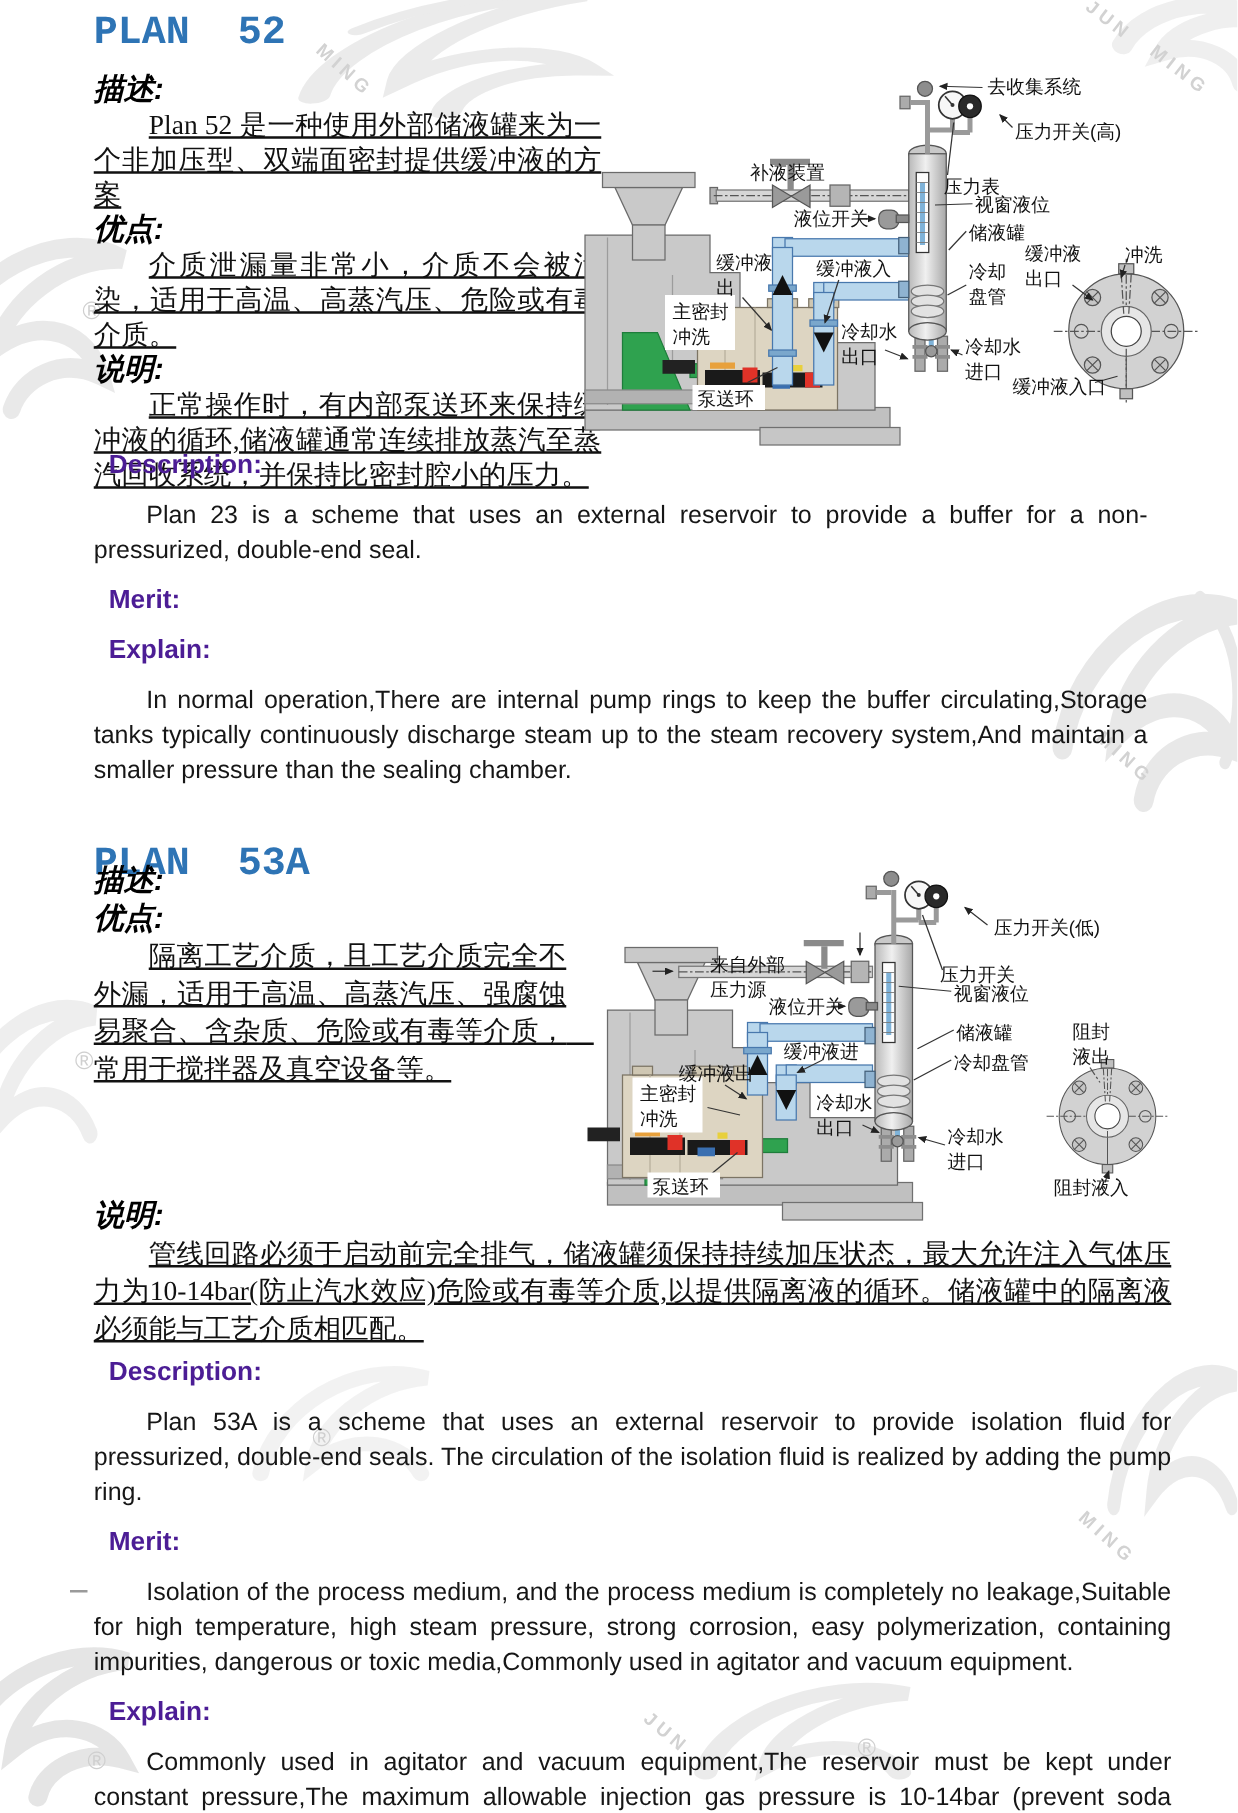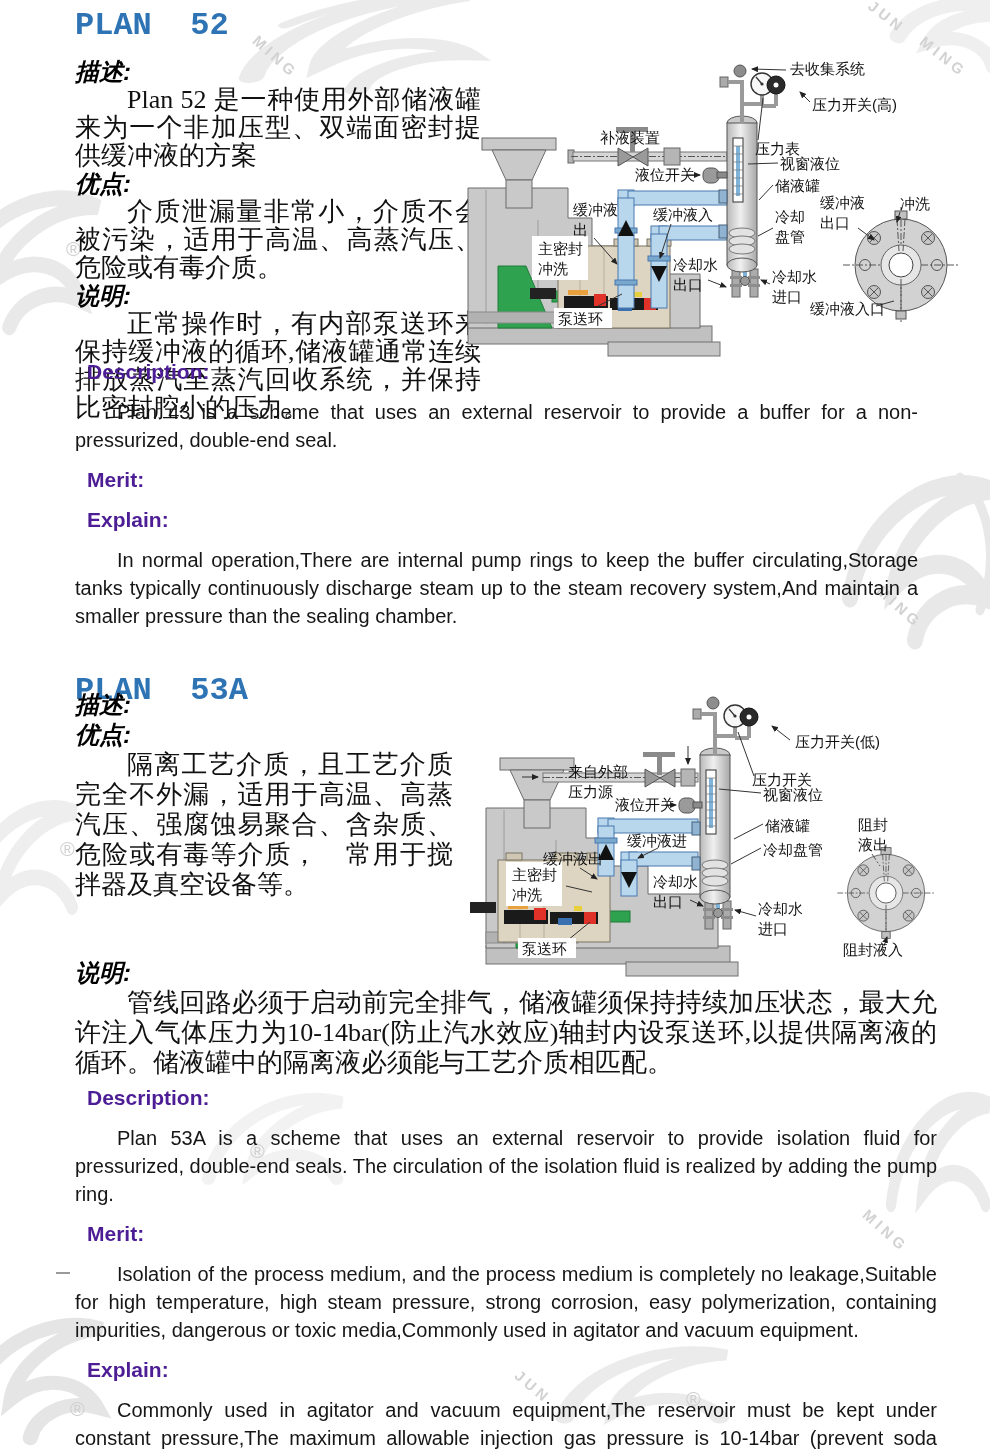--- a/index.html
+++ b/index.html
@@ -11,22 +11,22 @@
            color:#d2d2d2;letter-spacing:4px;font-size:15px;pointer-events:none;}
   .wm-reg{position:absolute;z-index:0;font-size:20px;color:#cfcfcf;pointer-events:none;
           font-family:"Liberation Sans",sans-serif;}
   .stray{position:absolute;z-index:1;background:#9a9a9a;}
   
   .abs{position:absolute;z-index:2;}
   .plan-title{font-family:"Liberation Mono",monospace;font-weight:700;font-size:32px;
               color:#2e74b5;white-space:pre;line-height:36px;}
   .zh h2{margin:0;font-size:24px;font-weight:700;color:#000;line-height:inherit;
          font-family:"Liberation Sans",sans-serif;font-style:italic;}
-  .zh p{margin:0;font-size:26px;text-align:justify;text-indent:2em;color:#111;
-        font-family:"Liberation Serif","DejaVu Serif",serif;line-height:inherit;}
+  .zh p{margin:0;font-size:22px;text-align:justify;text-indent:2em;color:#111;
+        font-family:"Liberation Serif","DejaVu Serif",serif;line-height:inherit;text-decoration:underline;}
   .zh{line-height:28px;}
   .zh.wide{line-height:30px;}
   .en h3{margin:12px;font-size:21px;font-weight:700;color:#4c1d95;line-height:28px;}
   .en p{margin:0;font-size:20px;line-height:28px;text-align:justify;text-indent:42px;color:#161616;}
   
   svg{overflow:visible;}
   .dlabel{font-size:15px;fill:#111;font-family:"Liberation Sans",sans-serif;}
   .leader{stroke:#333;stroke-width:1;fill:none;}
   .dash{stroke:#555;stroke-width:1;fill:none;stroke-dasharray:7 2 2 2;}
   .whitebox{fill:#fff;stroke:none;}
@@ -285,21 +285,21 @@
       <text x="90" y="296" class="dlabel">泵送环</text>
       <text x="352" y="180" class="dlabel">缓冲液</text>
       <text x="352" y="200" class="dlabel">出口</text>
       <text x="432" y="181" class="dlabel">冲洗</text>
       <text x="342" y="286" class="dlabel">缓冲液入口</text>
     </g>
   </svg>
 
   <div class="abs en" style="left:75px;top:346px;width:843px">
     <h3>Description:</h3>
-    <p>Plan 43 is a scheme that uses an external reservoir to provide a buffer for a non-pressurized, double-end seal.</p>
+    <p>Plan 23 is a scheme that uses an external reservoir to provide a buffer for a non-pressurized, double-end seal.</p>
     <h3>Merit:</h3>
     <h3>Explain:</h3>
     <p>In normal operation,There are internal pump rings to keep the buffer circulating,Storage tanks typically continuously discharge steam up to the steam recovery system,And maintain a smaller pressure than the sealing chamber.</p>
   </div>
 
   <div class="abs plan-title" style="left:75px;top:673px">PLAN  53A</div>
 
   <div class="abs zh wide" style="left:75px;top:690px;width:378px">
     <h2>描述:</h2>
     <h2>优点:</h2>
@@ -380,21 +380,21 @@
       <text x="320" y="246" class="dlabel">进口</text>
       <text x="84" y="266" class="dlabel">泵送环</text>
       <text x="420" y="142" class="dlabel">阻封</text>
       <text x="420" y="162" class="dlabel">液出</text>
       <text x="405" y="267" class="dlabel">阻封液入</text>
     </g>
   </svg>
 
   <div class="abs zh wide" style="left:75px;top:958px;width:862px">
     <h2>说明:</h2>
-    <p>管线回路必须于启动前完全排气，储液罐须保持持续加压状态，最大允许注入气体压力为10-14bar(防止汽水效应)轴封内设泵送环,以提供隔离液的循环。储液罐中的隔离液必须能与工艺介质相匹配。</p>
+    <p>管线回路必须于启动前完全排气，储液罐须保持持续加压状态，最大允许注入气体压力为10-14bar(防止汽水效应)危险或有毒等介质,以提供隔离液的循环。储液罐中的隔离液必须能与工艺介质相匹配。</p>
   </div>
 
   <div class="abs en" style="left:75px;top:1072px;width:862px">
     <h3>Description:</h3>
     <p>Plan 53A is a scheme that uses an external reservoir to provide isolation fluid for pressurized, double-end seals. The circulation of the isolation fluid is realized by adding the pump ring.</p>
     <h3>Merit:</h3>
     <p>Isolation of the process medium, and the process medium is completely no leakage,Suitable for high temperature, high steam pressure, strong corrosion, easy polymerization, containing impurities, dangerous or toxic media,Commonly used in agitator and vacuum equipment.</p>
     <h3>Explain:</h3>
     <p>Commonly used in agitator and vacuum equipment,The reservoir must be kept under constant pressure,The maximum allowable injection gas pressure is 10-14bar (prevent soda effect) with a pump ring inside the shaft seal,To provide the circulation of the isolation fluid,. The isolation fluid in the reservoir must match the process medium.</p>
   </div>

